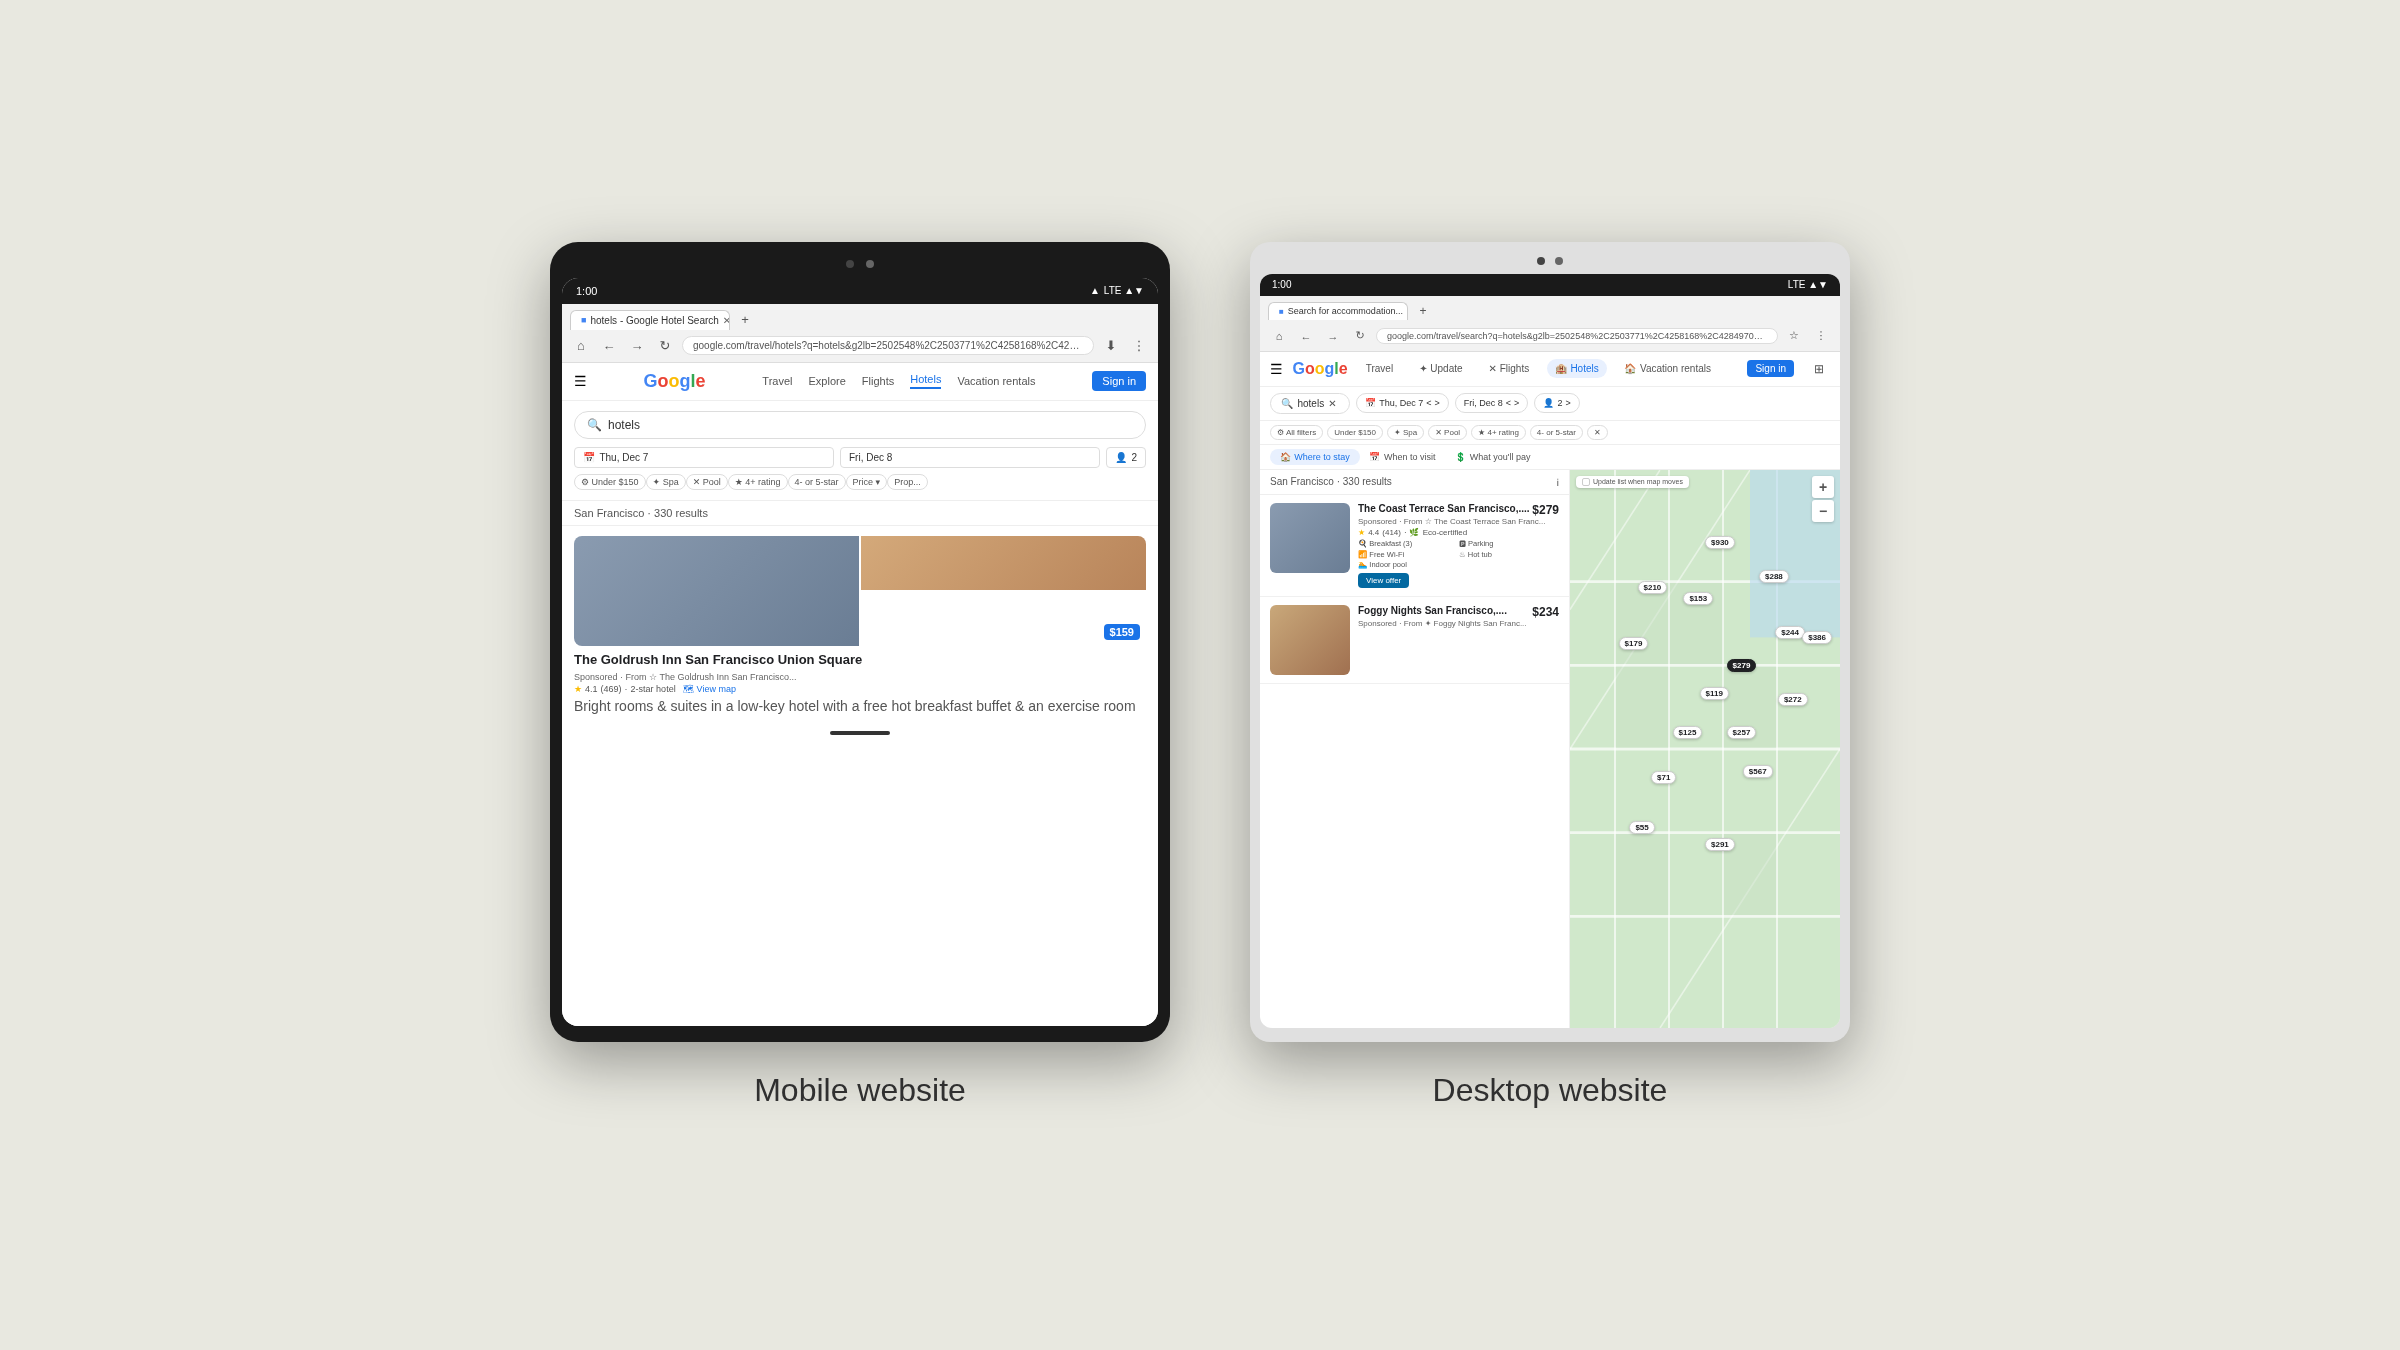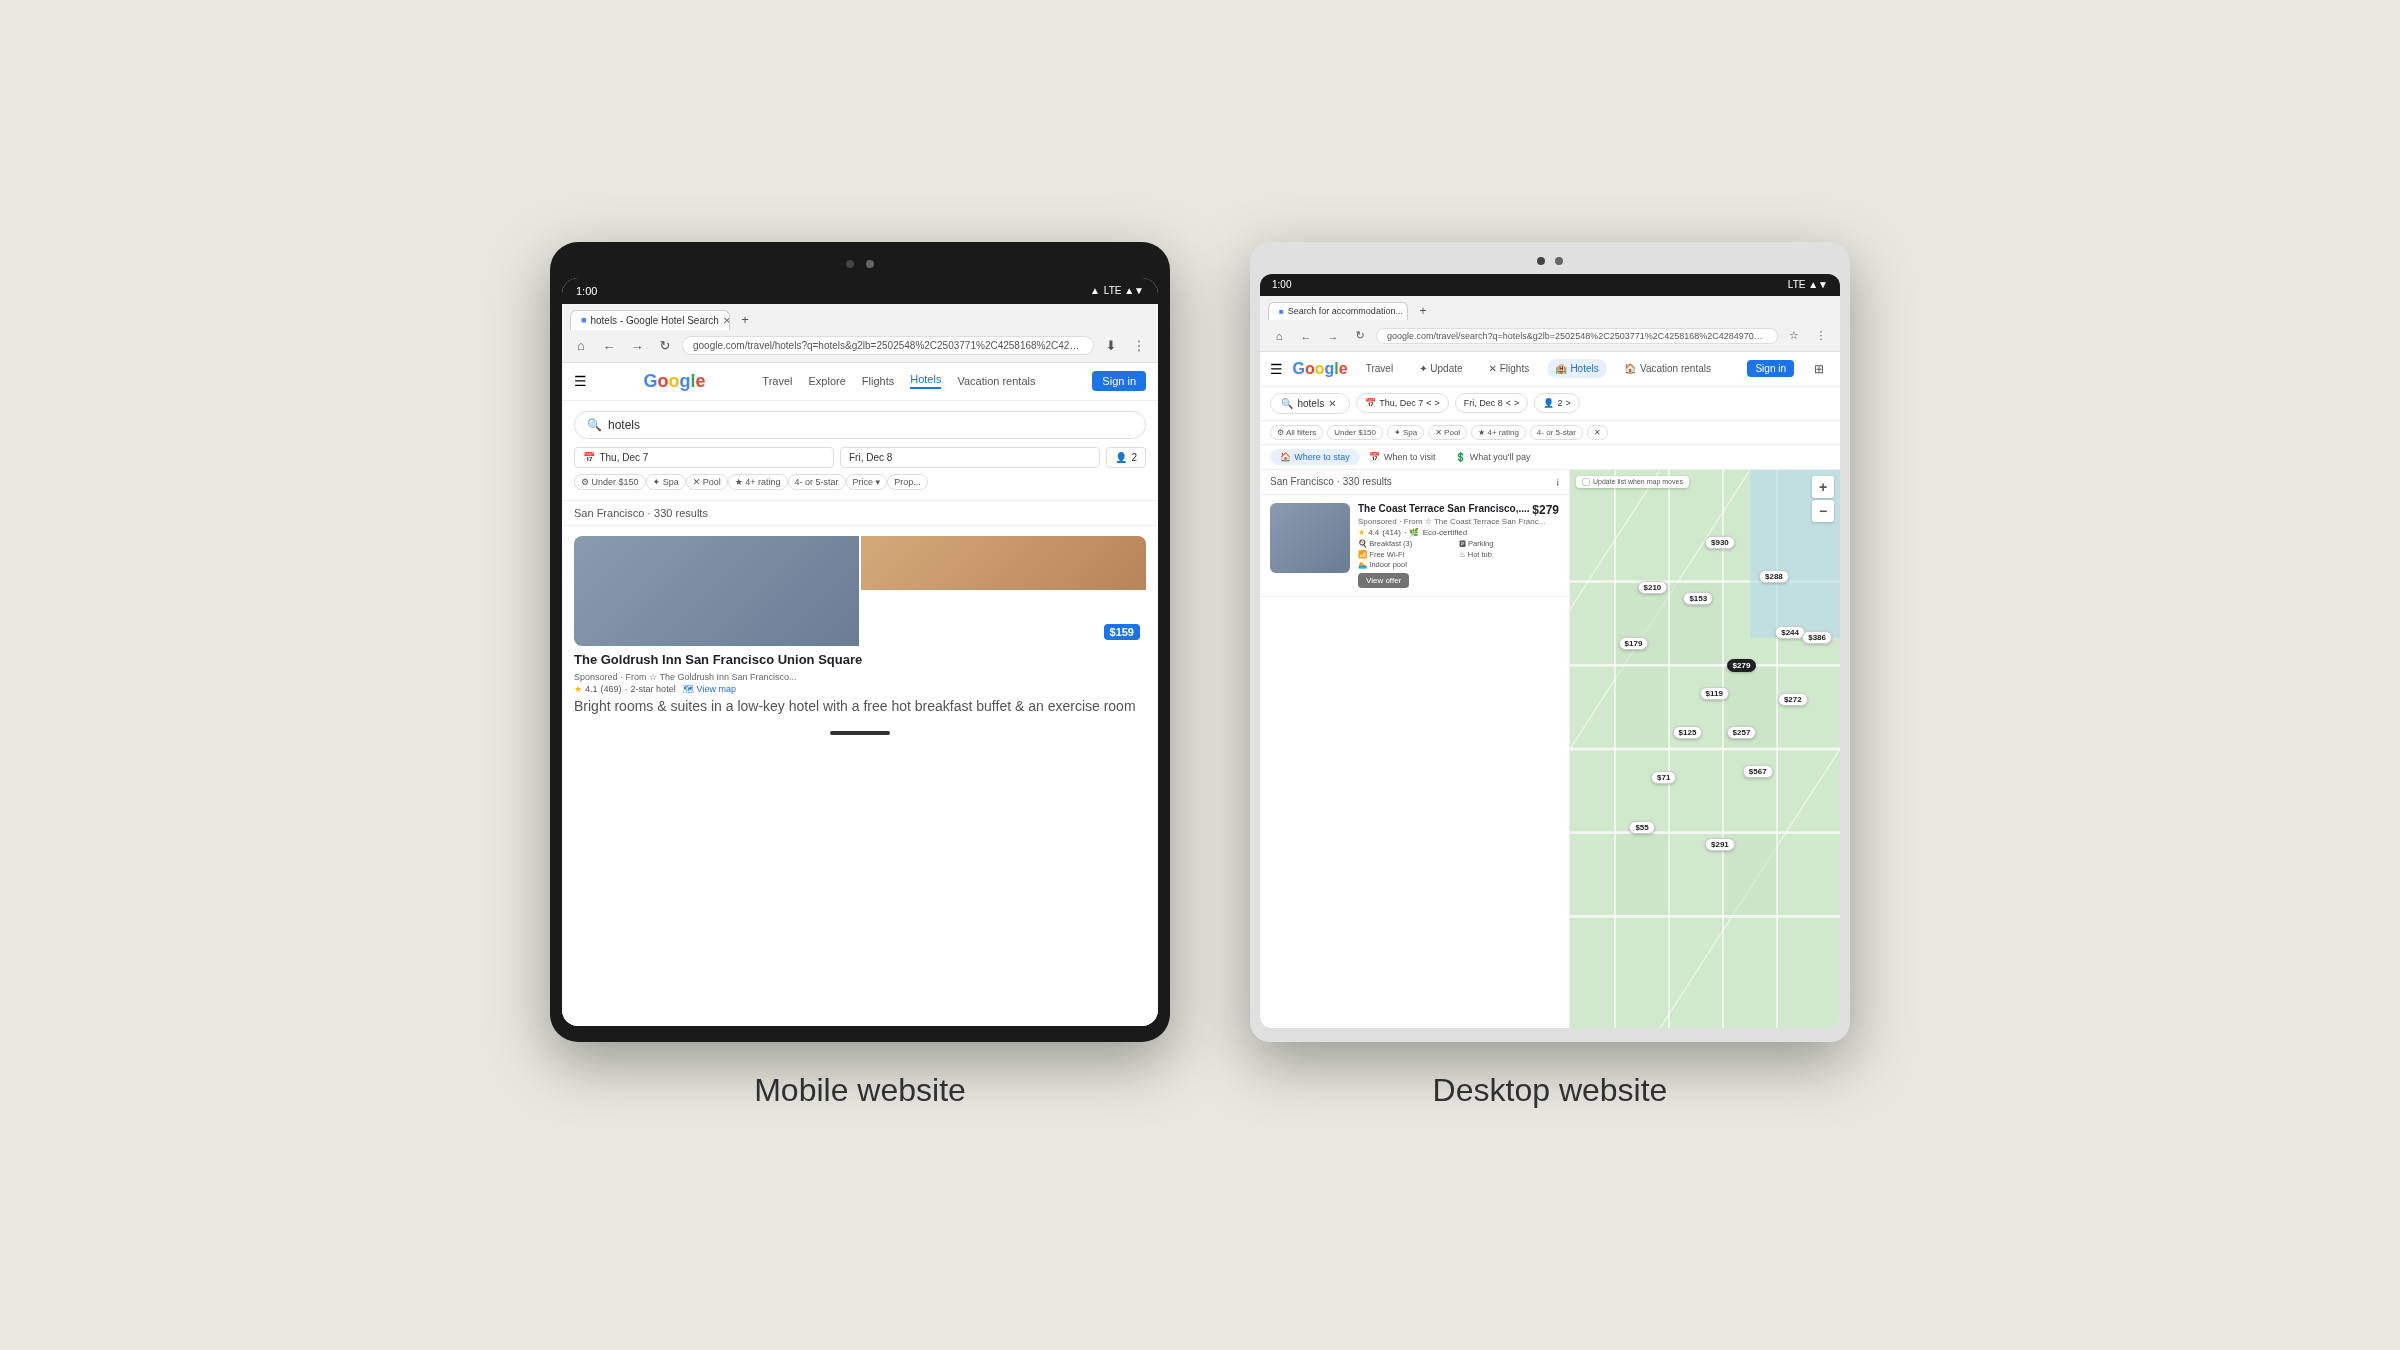--- a/index.html
+++ b/index.html
@@ -560,21 +560,21 @@
     }
     .desktop-hotel-amenities {
       font-size: 7.5px;
       color: #555;
       display: grid;
       grid-template-columns: 1fr 1fr;
       gap: 1px;
     }
     .desktop-hotel-amenity { display: flex; align-items: center; gap: 2px; }
     .view-offer-btn {
-      background: #737373;
+      background: #0369a1;
       color: white;
       border-radius: 4px;
       padding: 3px 8px;
       font-size: 8px;
       cursor: pointer;
       margin-top: 4px;
       display: inline-block;
     }
     .desktop-map-panel {
       flex: 1;
@@ -931,20 +931,32 @@
                   </div>
                 <div class="desktop-hotel-amenity">
                     <span>🏊</span>
                     <span>Indoor pool</span>
                   </div>
               </div>
               <div class="view-offer-btn">View offer</div>
             </div>
           </div>
 
+          <div class="desktop-hotel-card">
+            <div class="desktop-hotel-img">
+              <div class="desktop-hotel-img-ph warm"></div>
+            </div>
+            <div class="desktop-hotel-info">
+              <div style="display:flex;justify-content:space-between;align-items:flex-start;">
+                <div class="desktop-hotel-name">Foggy Nights San Francisco,....</div>
+                <div class="desktop-hotel-price">$234</div>
+              </div>
+              <div class="desktop-hotel-sponsored">Sponsored · From ✦ Foggy Nights San Franc...</div>
+            </div>
+          </div>
         </div>
 
         <div class="desktop-map-panel">
           <div class="map-bg">
 
             <svg class="map-svg" viewBox="0 0 300 400" preserveAspectRatio="none">
               <rect width="300" height="400" fill="#d0e8cb"></rect>
 
               <line x1="0" y1="80" x2="300" y2="80" stroke="white" stroke-width="2" opacity="0.7"></line>
               <line x1="0" y1="140" x2="300" y2="140" stroke="white" stroke-width="2" opacity="0.7"></line>

